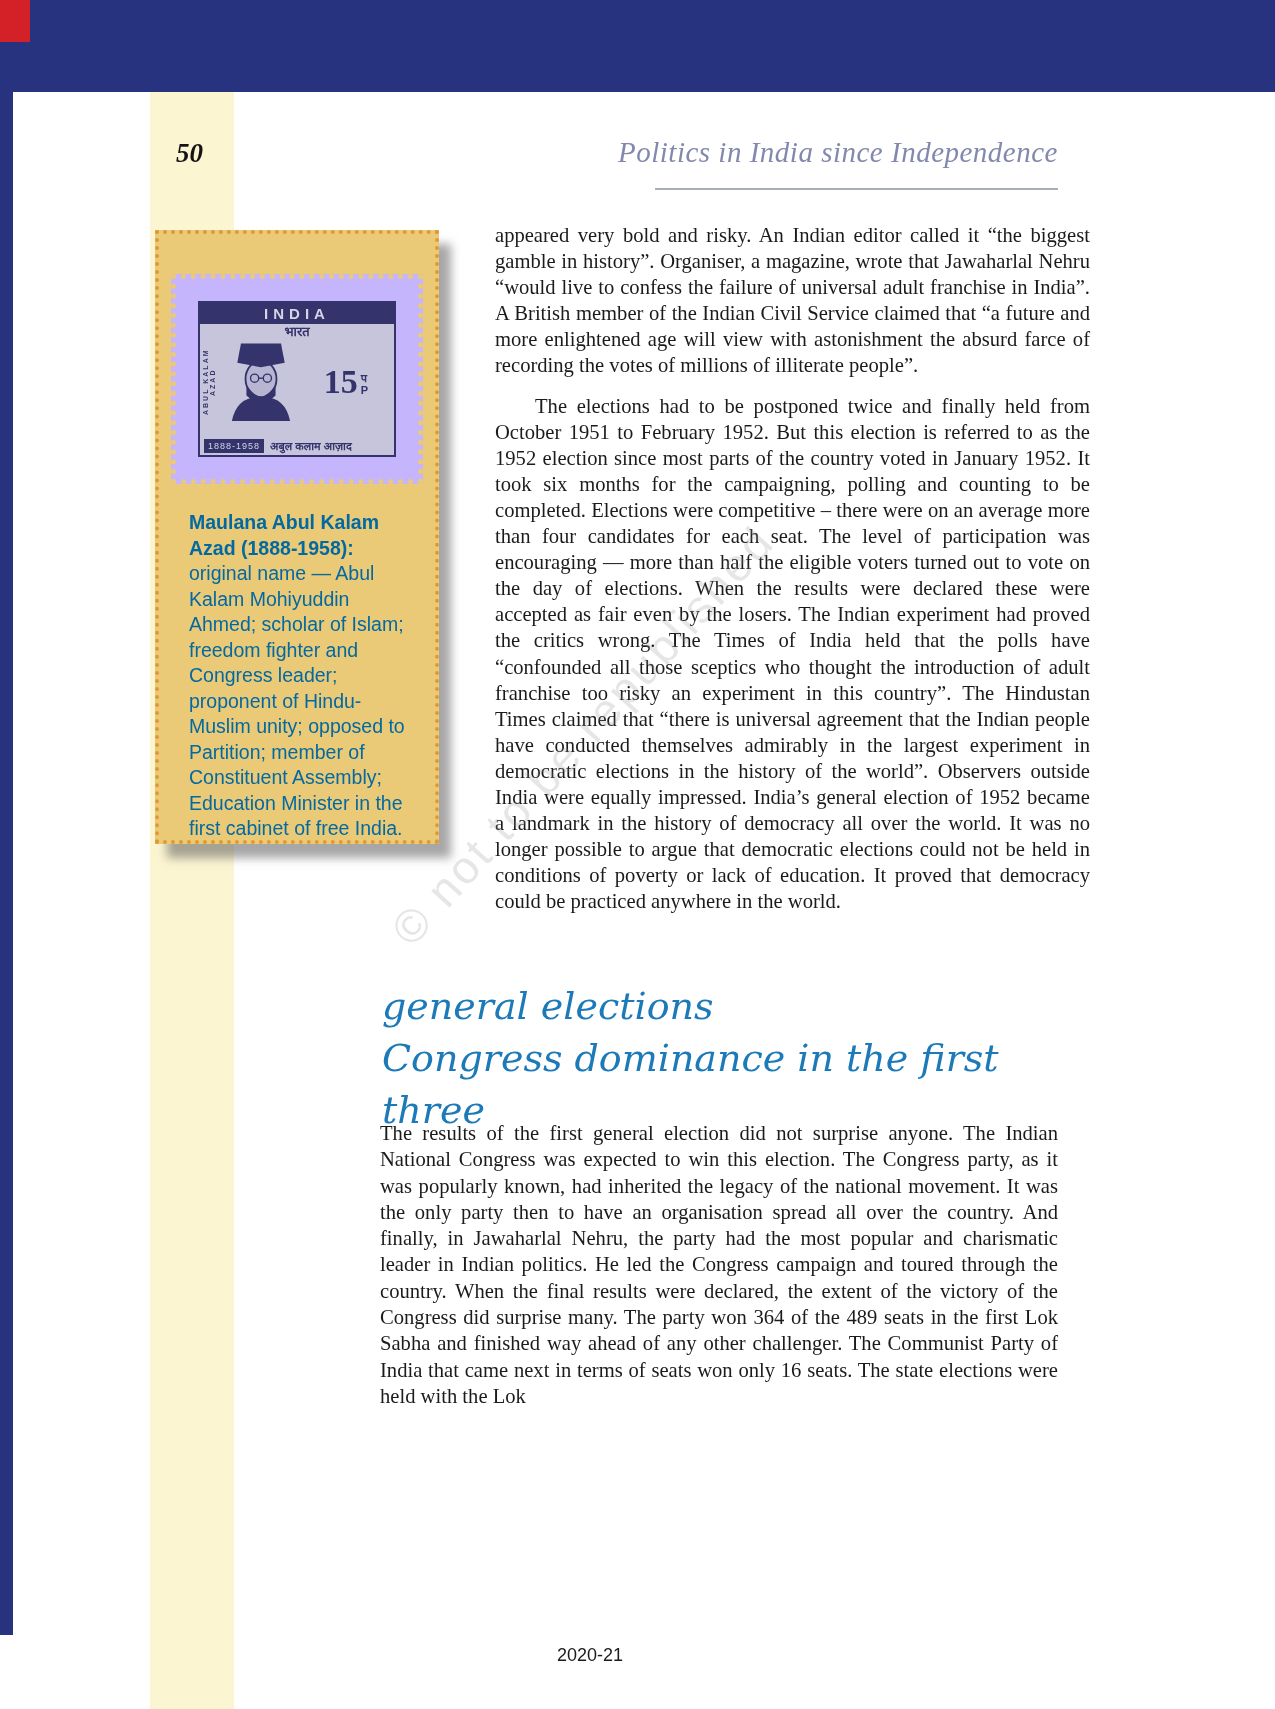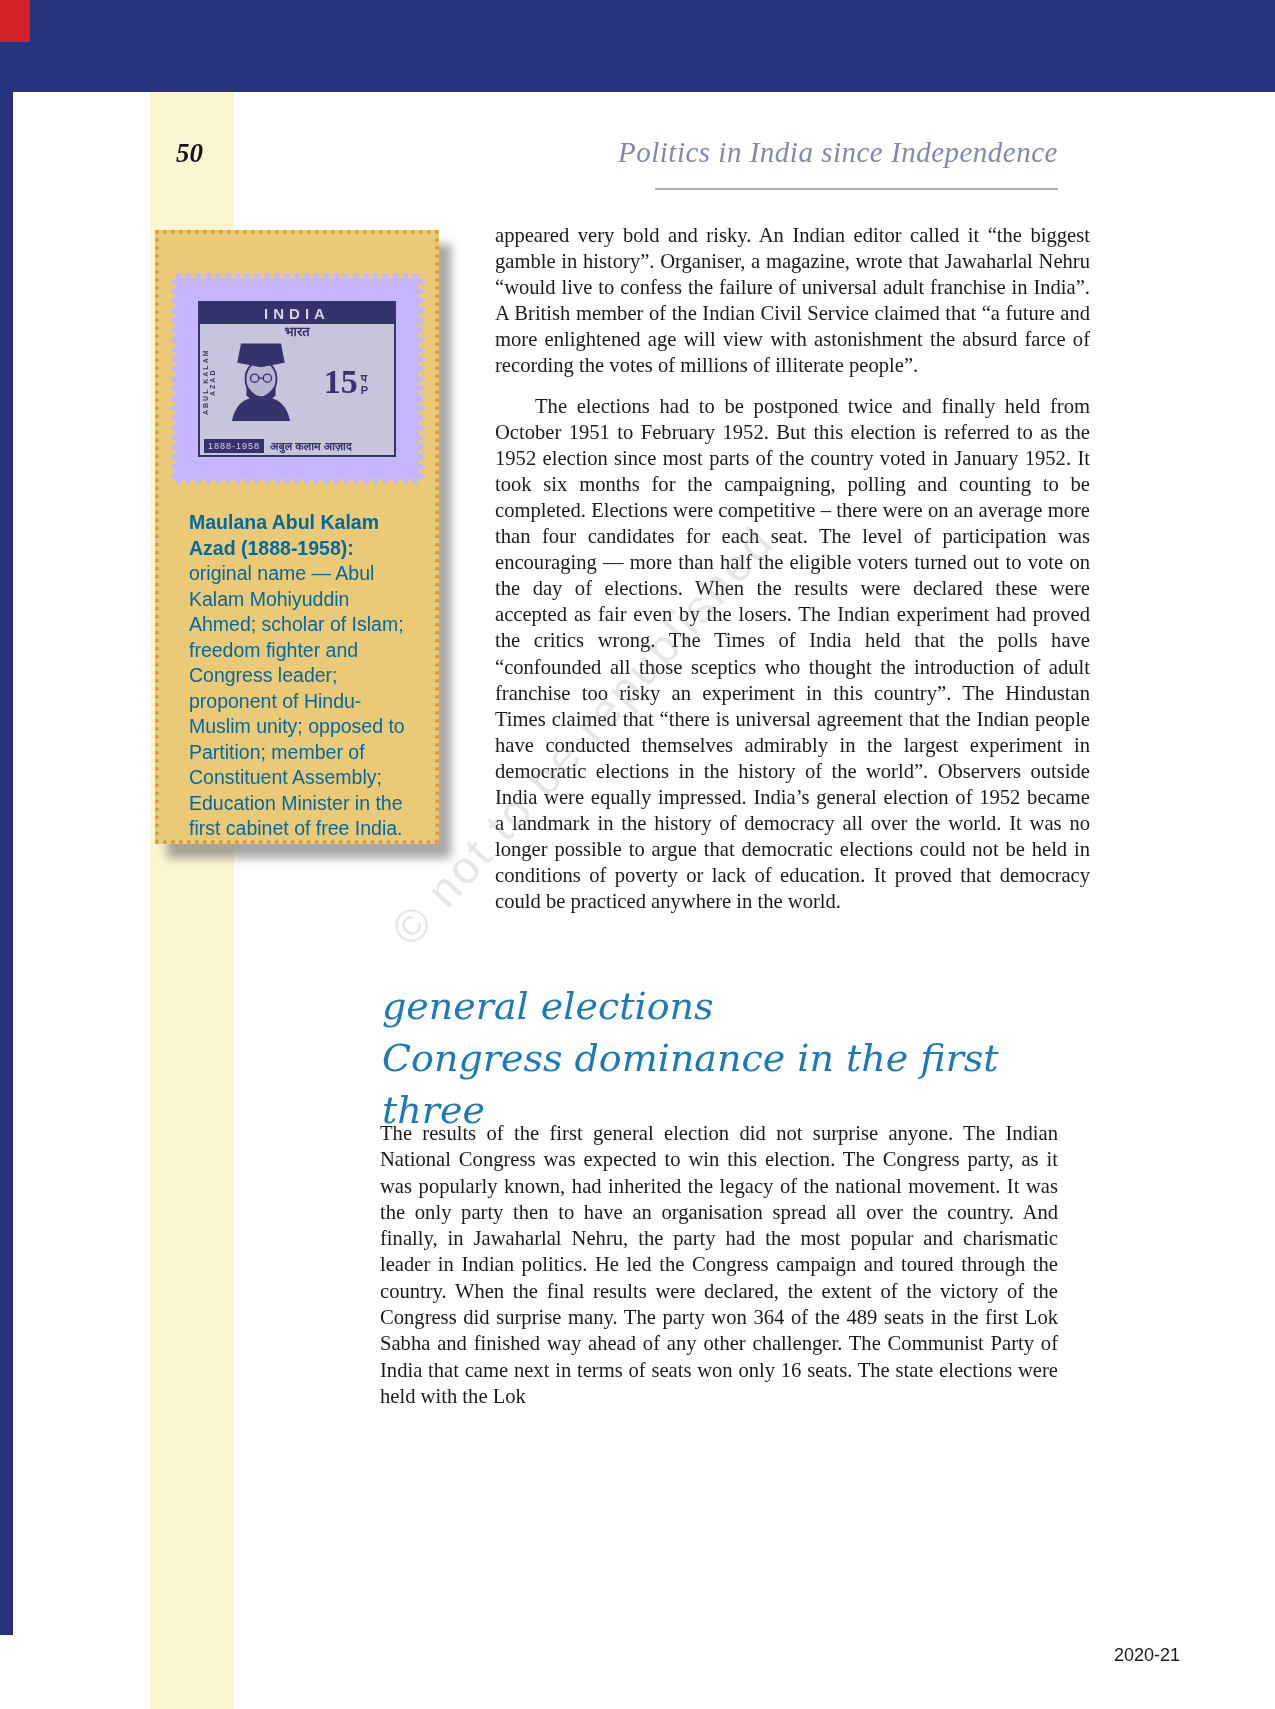--- a/index.html
+++ b/index.html
@@ -111,21 +111,21 @@
 
   .watermark{
     position:absolute;left:380px;top:920px;width:620px;
     transform:rotate(-48deg);transform-origin:left top;
     font-family:"Liberation Sans", sans-serif;
     font-size:46px;letter-spacing:3px;color:rgba(140,140,140,0.22);
     pointer-events:none;white-space:nowrap;z-index:4;
   }
 
   .footer-year{
-    position:absolute;left:0;top:1645px;width:1180px;text-align:right;
+    position:absolute;left:0;top:1645px;width:1180px;text-align:center;
     font-family:"Liberation Sans", sans-serif;font-size:18px;color:#1b1b1b;
   }
 </style>
 </head>
 <body>
 
 <div class="page">
 
   <div class="topbar"></div>
   <div class="corner-red"></div>

